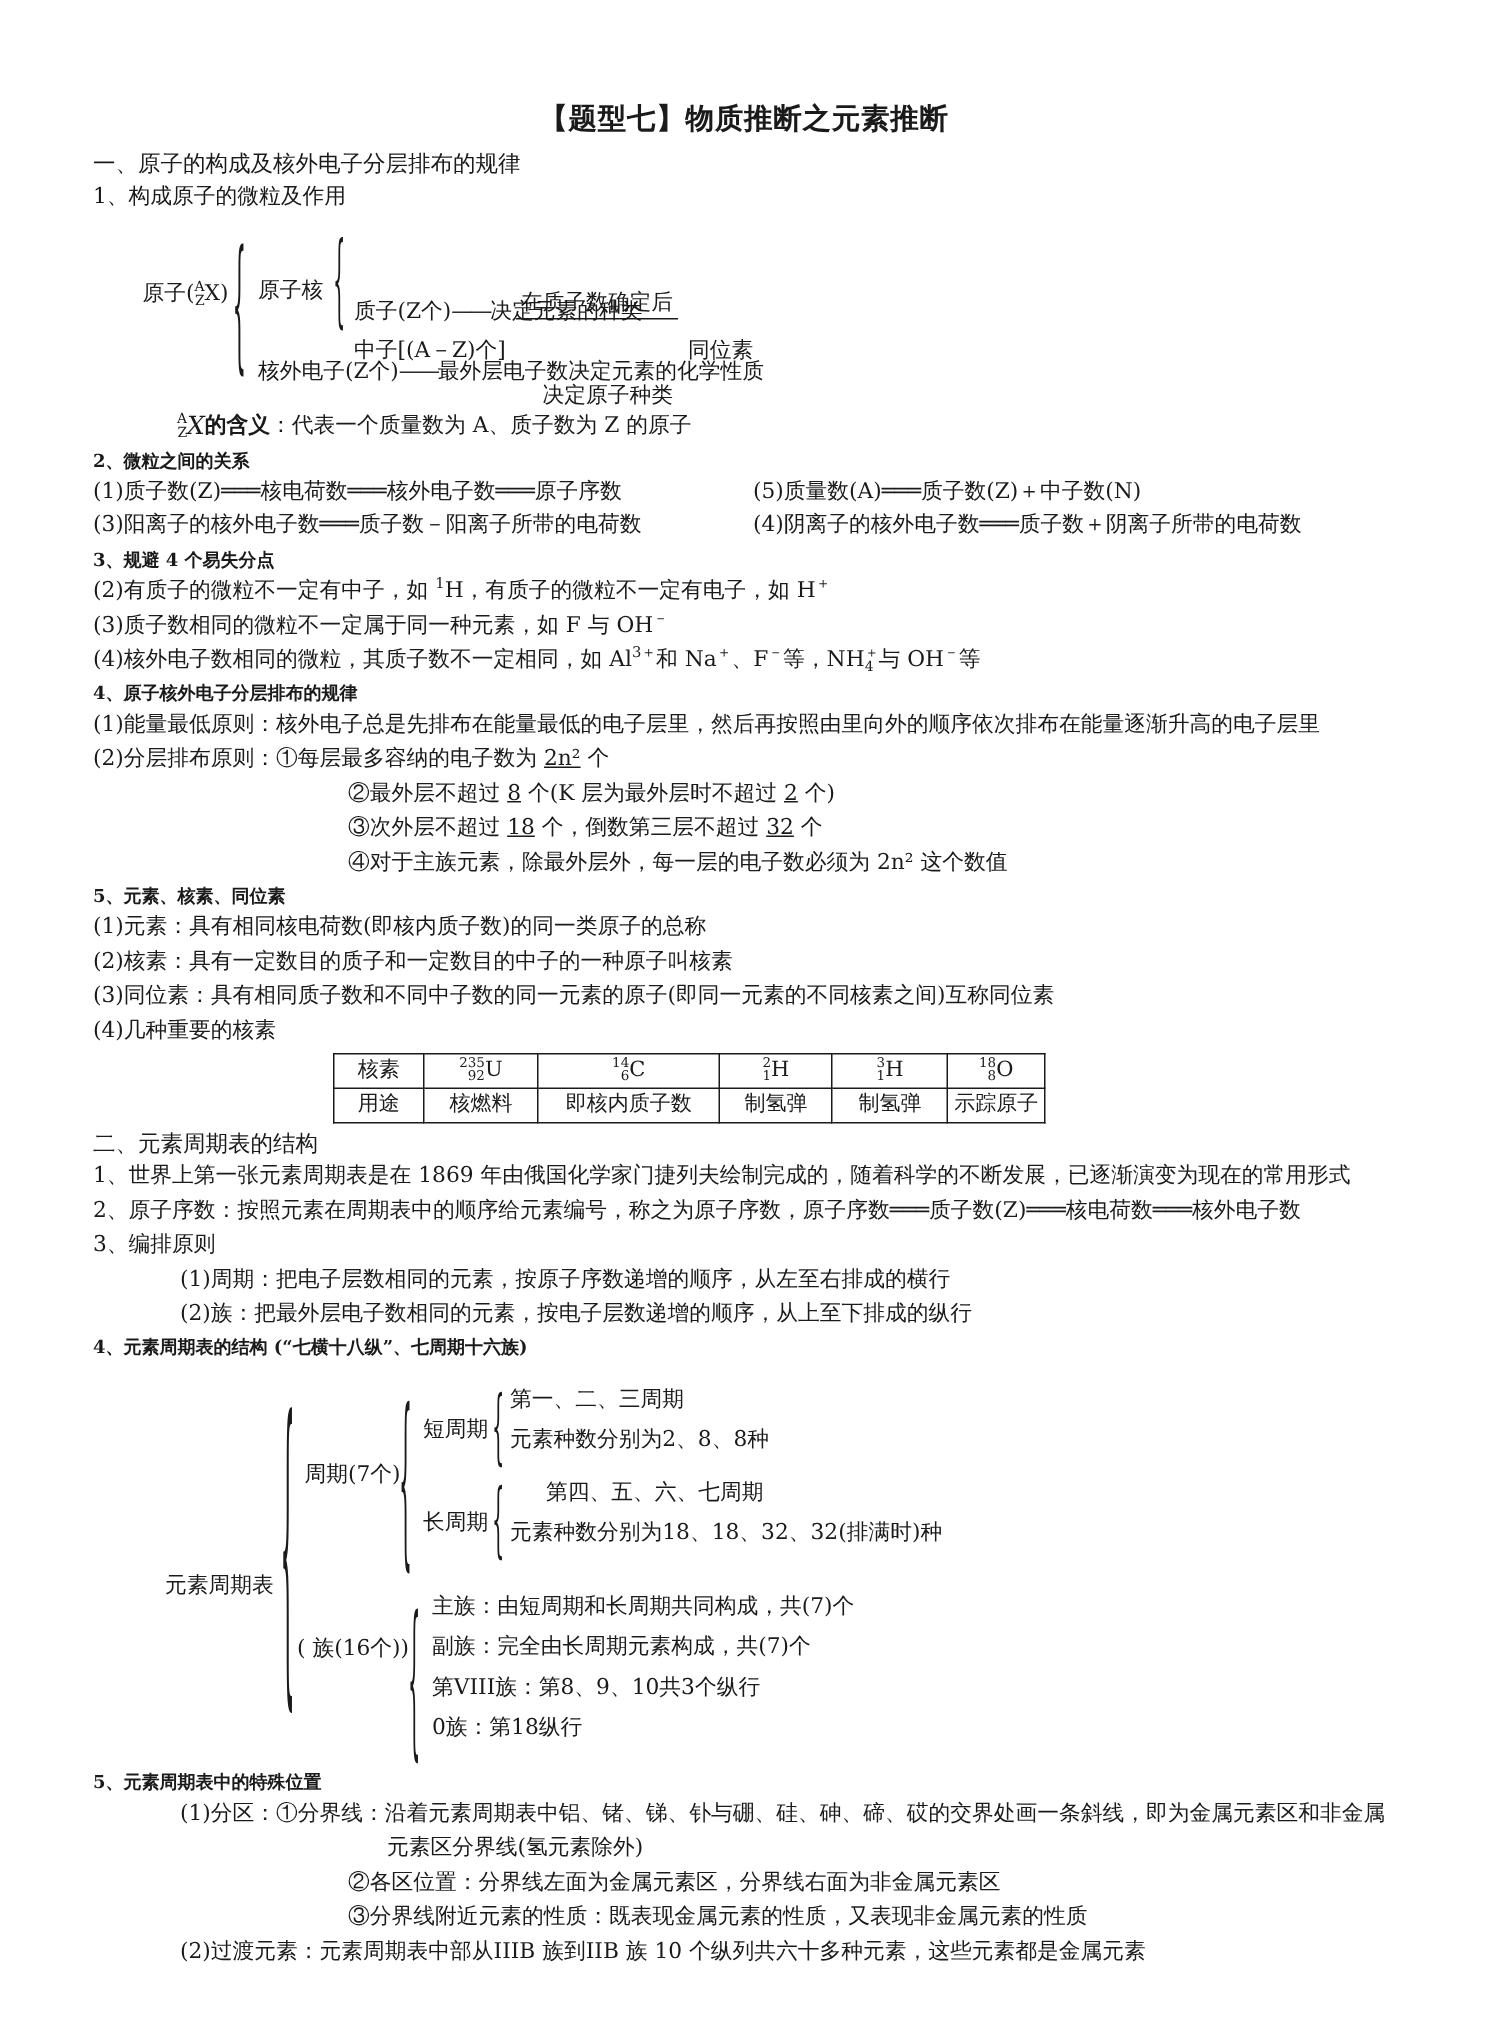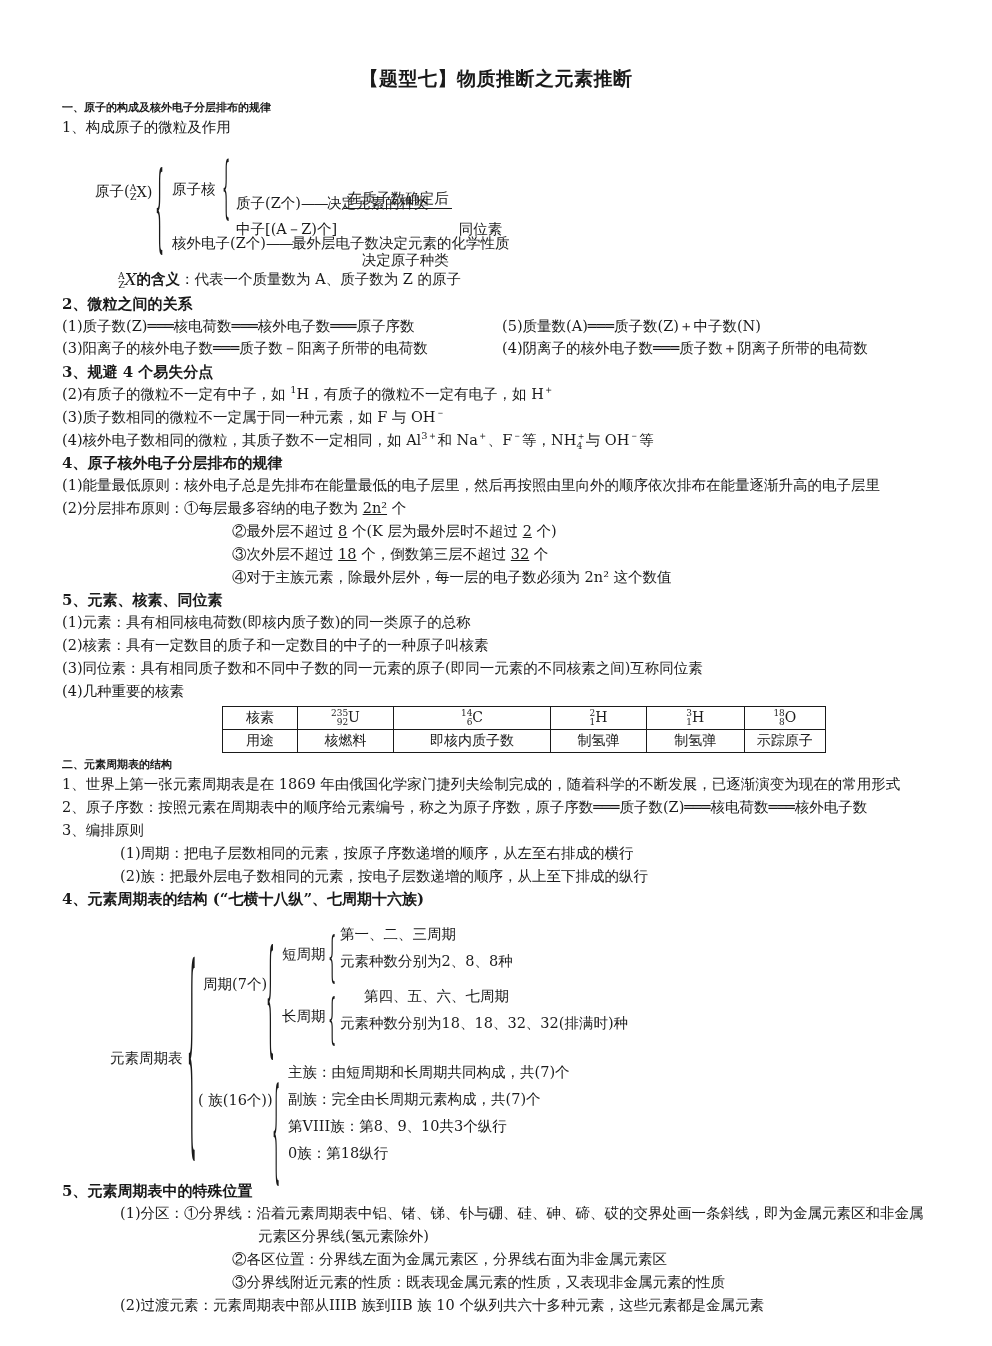--- a/index.html
+++ b/index.html
@@ -23,27 +23,27 @@
     box-sizing: border-box;
   }
   .doc-title {
     text-align: center;
     font-size: 19px;
     font-weight: bold;
     margin: 66px 0 8px 0;
     letter-spacing: 0.5px;
   }
   .h1 {
-    font-size: 11px;
-    font-weight: bold;
+    font-size: 15px;
+    font-weight: normal;
     margin: 4px 0 2px 62px;
     letter-spacing: 0px;
   }
   .h2 {
-    font-size: 15px;
+    font-size: 12px;
     font-weight: bold;
     margin: 3px 0 2px 62px;
   }
   .sub {
     font-size: 14.5px;
     margin: 2px 0 2px 62px;
     line-height: 1.45;
   }
   .sub.ind2 { margin-left: 120px; }
   .sub.ind3 { margin-left: 232px; }
@@ -123,21 +123,21 @@
   .d1-electron {
     position: absolute;
     left: 172px;
     top: 90px;
   }
   .dash { letter-spacing: -1.5px; }
   
   .nuclide-table {
     border-collapse: collapse;
     margin: 4px 0 2px 222px;
-    width: 604px;
+    width: 475px;
     font-size: 14px;
   }
   .nuclide-table td {
     border: 1.2px solid #1a1a1a;
     text-align: center;
     padding: 2px 2px;
     height: 18px;
     line-height: 1.25;
   }
   .iso {

